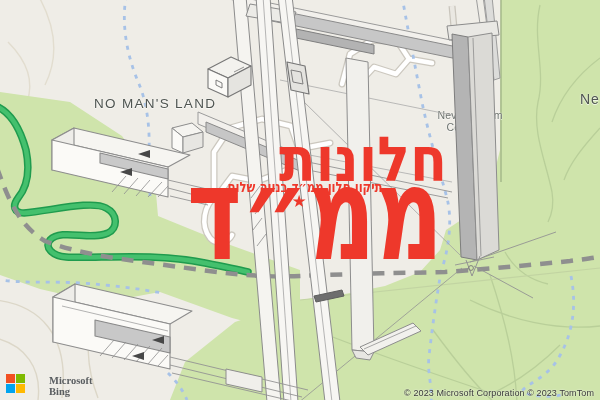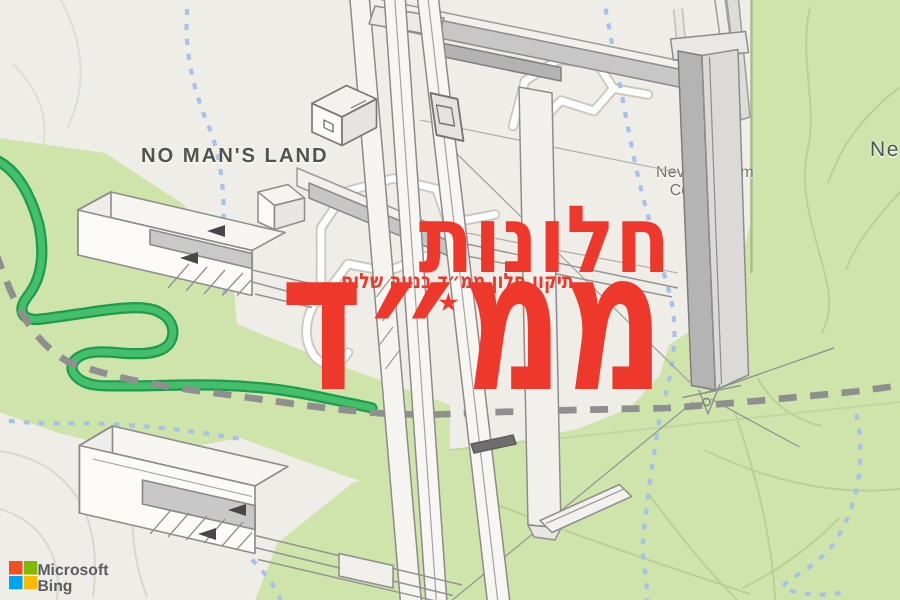--- a/index.html
+++ b/index.html
@@ -3,25 +3,25 @@
 <meta charset="utf-8">
 <style>
   html,body{margin:0;padding:0;background:#ddd;}
   .stage{
     position:relative;width:600px;height:400px;overflow:hidden;
     background:#efede7;font-family:"Liberation Sans",sans-serif;
   }
   .stage svg.layer{position:absolute;left:0;top:0;}
   
   .map-label{position:absolute;color:#4f5551;text-shadow:0 0 2px rgba(255,255,255,.85),0 1px 0 rgba(255,255,255,.6);}
-  .lbl-nml{left:94px;top:96px;font-size:13.5px;font-weight:bold;letter-spacing:1.3px;}
+  .lbl-nml{left:94px;top:96px;font-size:13.5px;font-weight:normal;letter-spacing:1.3px;}
   .lbl-cem{left:422px;top:109px;width:96px;text-align:center;font-size:10.5px;font-weight:normal;color:#6e7470;line-height:12px;letter-spacing:.2px;}
   .lbl-n{left:580px;top:91px;font-size:14px;font-weight:normal;letter-spacing:1px;white-space:nowrap;}
   
-  .bing-logo{position:absolute;left:6px;top:374px;display:flex;align-items:flex-start;gap:0;}
+  .bing-logo{position:absolute;left:6px;top:374px;display:flex;align-items:flex-start;gap:24px;font-family:Liberation Serif, serif;}
   .bing-logo .txt{font-size:10.5px;line-height:11px;color:#5a5e61;font-weight:600;padding-top:1px;}
   .attribution{
     position:absolute;right:6px;bottom:2px;font-size:9px;color:#3a3a3a;
     text-shadow:0 0 2px rgba(255,255,255,.9);letter-spacing:.1px;
   }
 </style>
 </head>
 <body>
 
 <div class="stage">
@@ -203,13 +203,14 @@
       <rect x="10" y="0" width="9" height="9" fill="#7fba00"></rect>
       <rect x="0" y="10" width="9" height="9" fill="#00a4ef"></rect>
       <rect x="10" y="10" width="9" height="9" fill="#ffb900"></rect>
     </svg>
     <div class="txt">
       <div>Microsoft</div>
       <div>Bing</div>
     </div>
   </div>
 
+  <div class="attribution">© 2023 Microsoft Corporation © 2023 TomTom</div>
 </div>
 
 </body></html>

